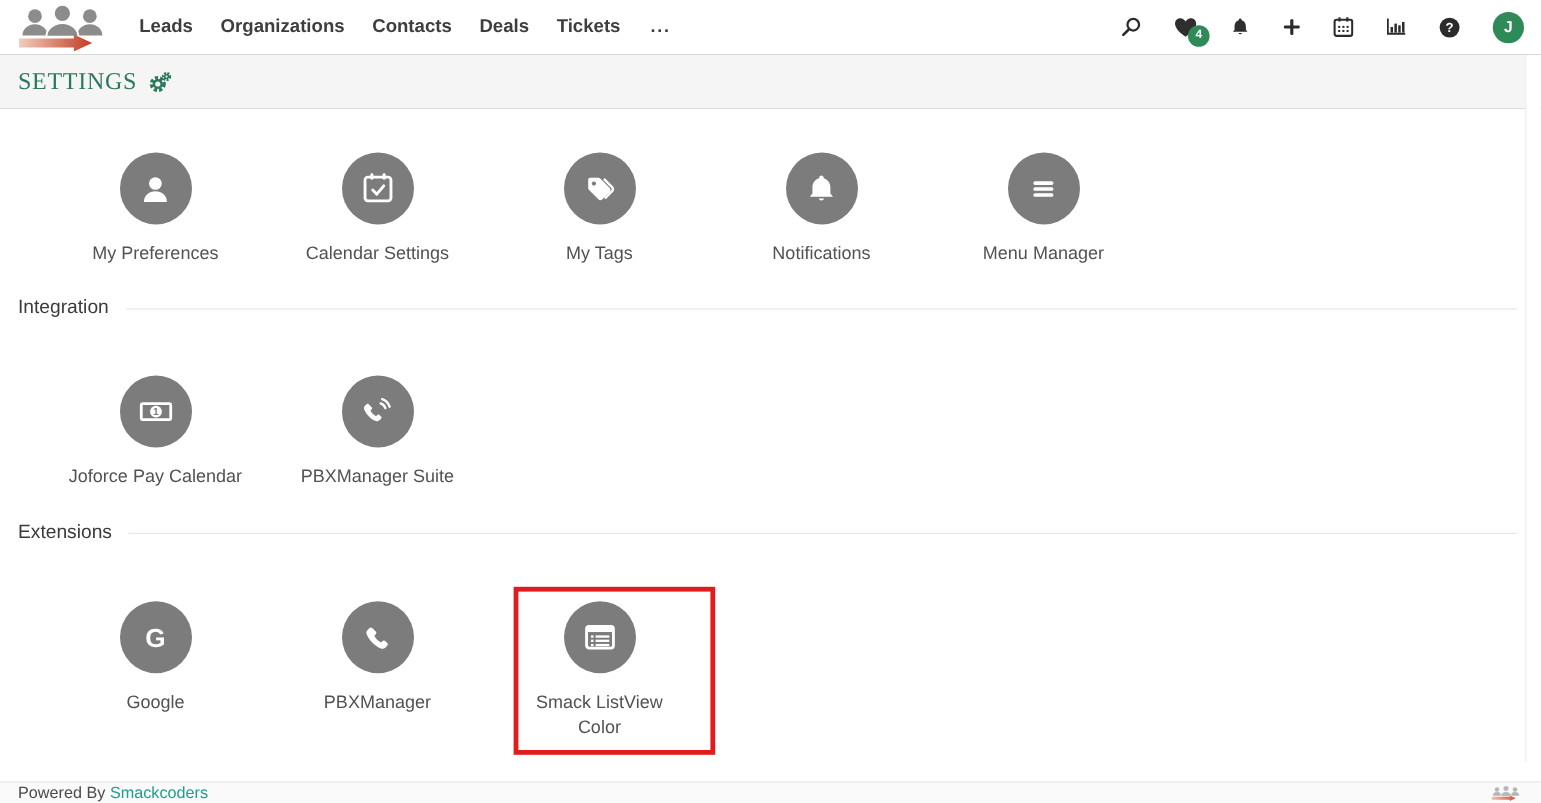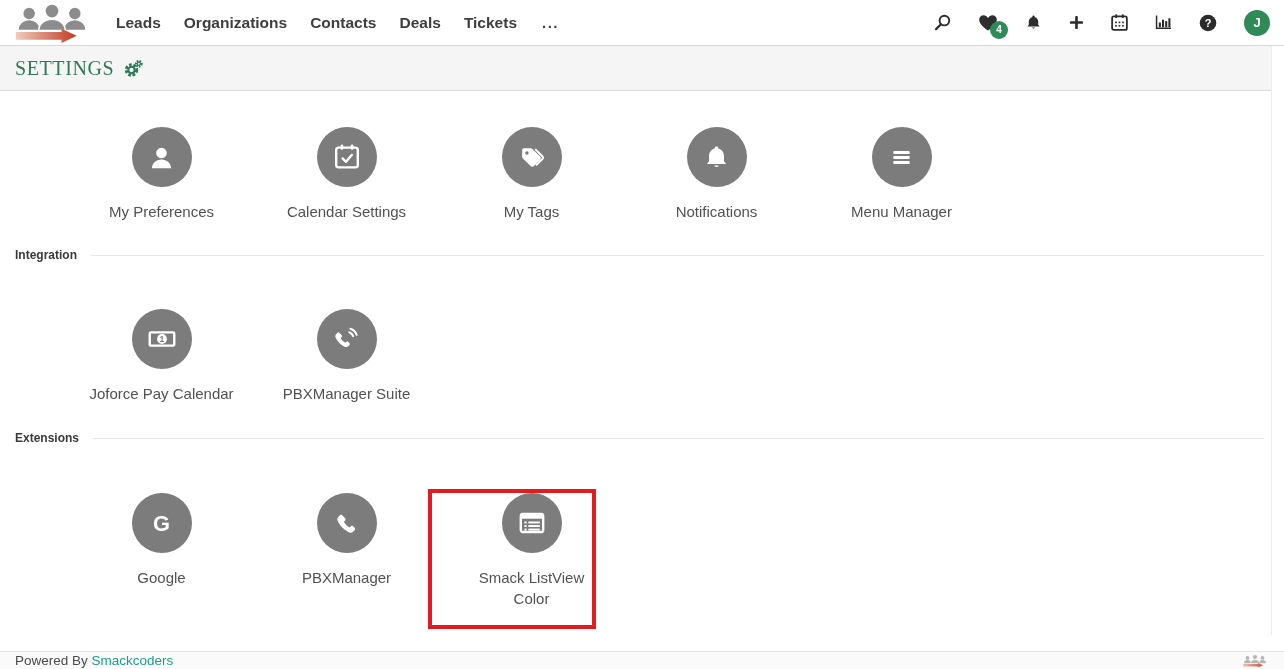--- a/index.html
+++ b/index.html
@@ -22,33 +22,33 @@
            background:#2e8b57; color:#fff; font-size:10px; font-weight:700;
            display:flex; align-items:center; justify-content:center; }
   .avatar { width:26px; height:26px; border-radius:50%; background:#2e8b57; color:#fff;
             font-size:13px; font-weight:700; display:flex; align-items:center; justify-content:center; cursor:pointer; }
   
   .settings-bar { height:45px; flex:none; background:#f5f5f5; border-bottom:1px solid #dcdcdc;
                   display:flex; align-items:center; padding:0 15px; gap:9px; }
   .settings-title { font-family:"Liberation Serif", serif; font-size:20px; color:#2c7a5a; letter-spacing:.6px; }
   
   .main { flex:1; position:relative; background:#fff; }
-  .tile-row { display:flex; padding-left:69px; }
+  .tile-row { display:flex; padding-left:37px; }
   .row-1 { margin-top:36px; }
   .row-2 { margin-top:47px; }
   .row-3 { margin-top:48px; }
   .tile { width:185px; display:flex; flex-direction:column; align-items:center; cursor:pointer; }
   .tile-circle { width:60px; height:60px; border-radius:50%; background:#7c7c7c;
                  display:flex; align-items:center; justify-content:center; flex:none; }
   .tile-label { margin-top:14px; font-size:15px; color:#525252; text-align:center; line-height:21px; }
   .tile-label.wrap { max-width:112px;text-align:center; }
   .section-header { display:flex; align-items:center; padding:0 20px 0 15px; }
   .sh-integration { margin-top:26px; }
   .sh-extensions { margin-top:27px; }
-  .section-title { font-size:12px; font-weight:700; color:#3a3a3a; white-space:nowrap; }
+  .section-title { font-size:16px; font-weight:400; color:#3a3a3a; white-space:nowrap; }
   .section-line { flex:1; height:1px; background:#e7e7e7; margin-left:14px; }
   .highlight-box { position:absolute; left:428px; top:398px; width:168px; height:140px;
                    border:4px solid #e21c1c; pointer-events:none; }
   
   .footer { height:18px; flex:none; background:#fafafa; border-top:1px solid #e4e4e4;
             display:flex; align-items:center; justify-content:space-between; padding:0 14px 0 15px;
             font-size:13.5px; color:#4a4a4a; }
   .footer-link { color:#1aa189; cursor:pointer; }
   .footer-logo { width:30px; height:26px; }
   

